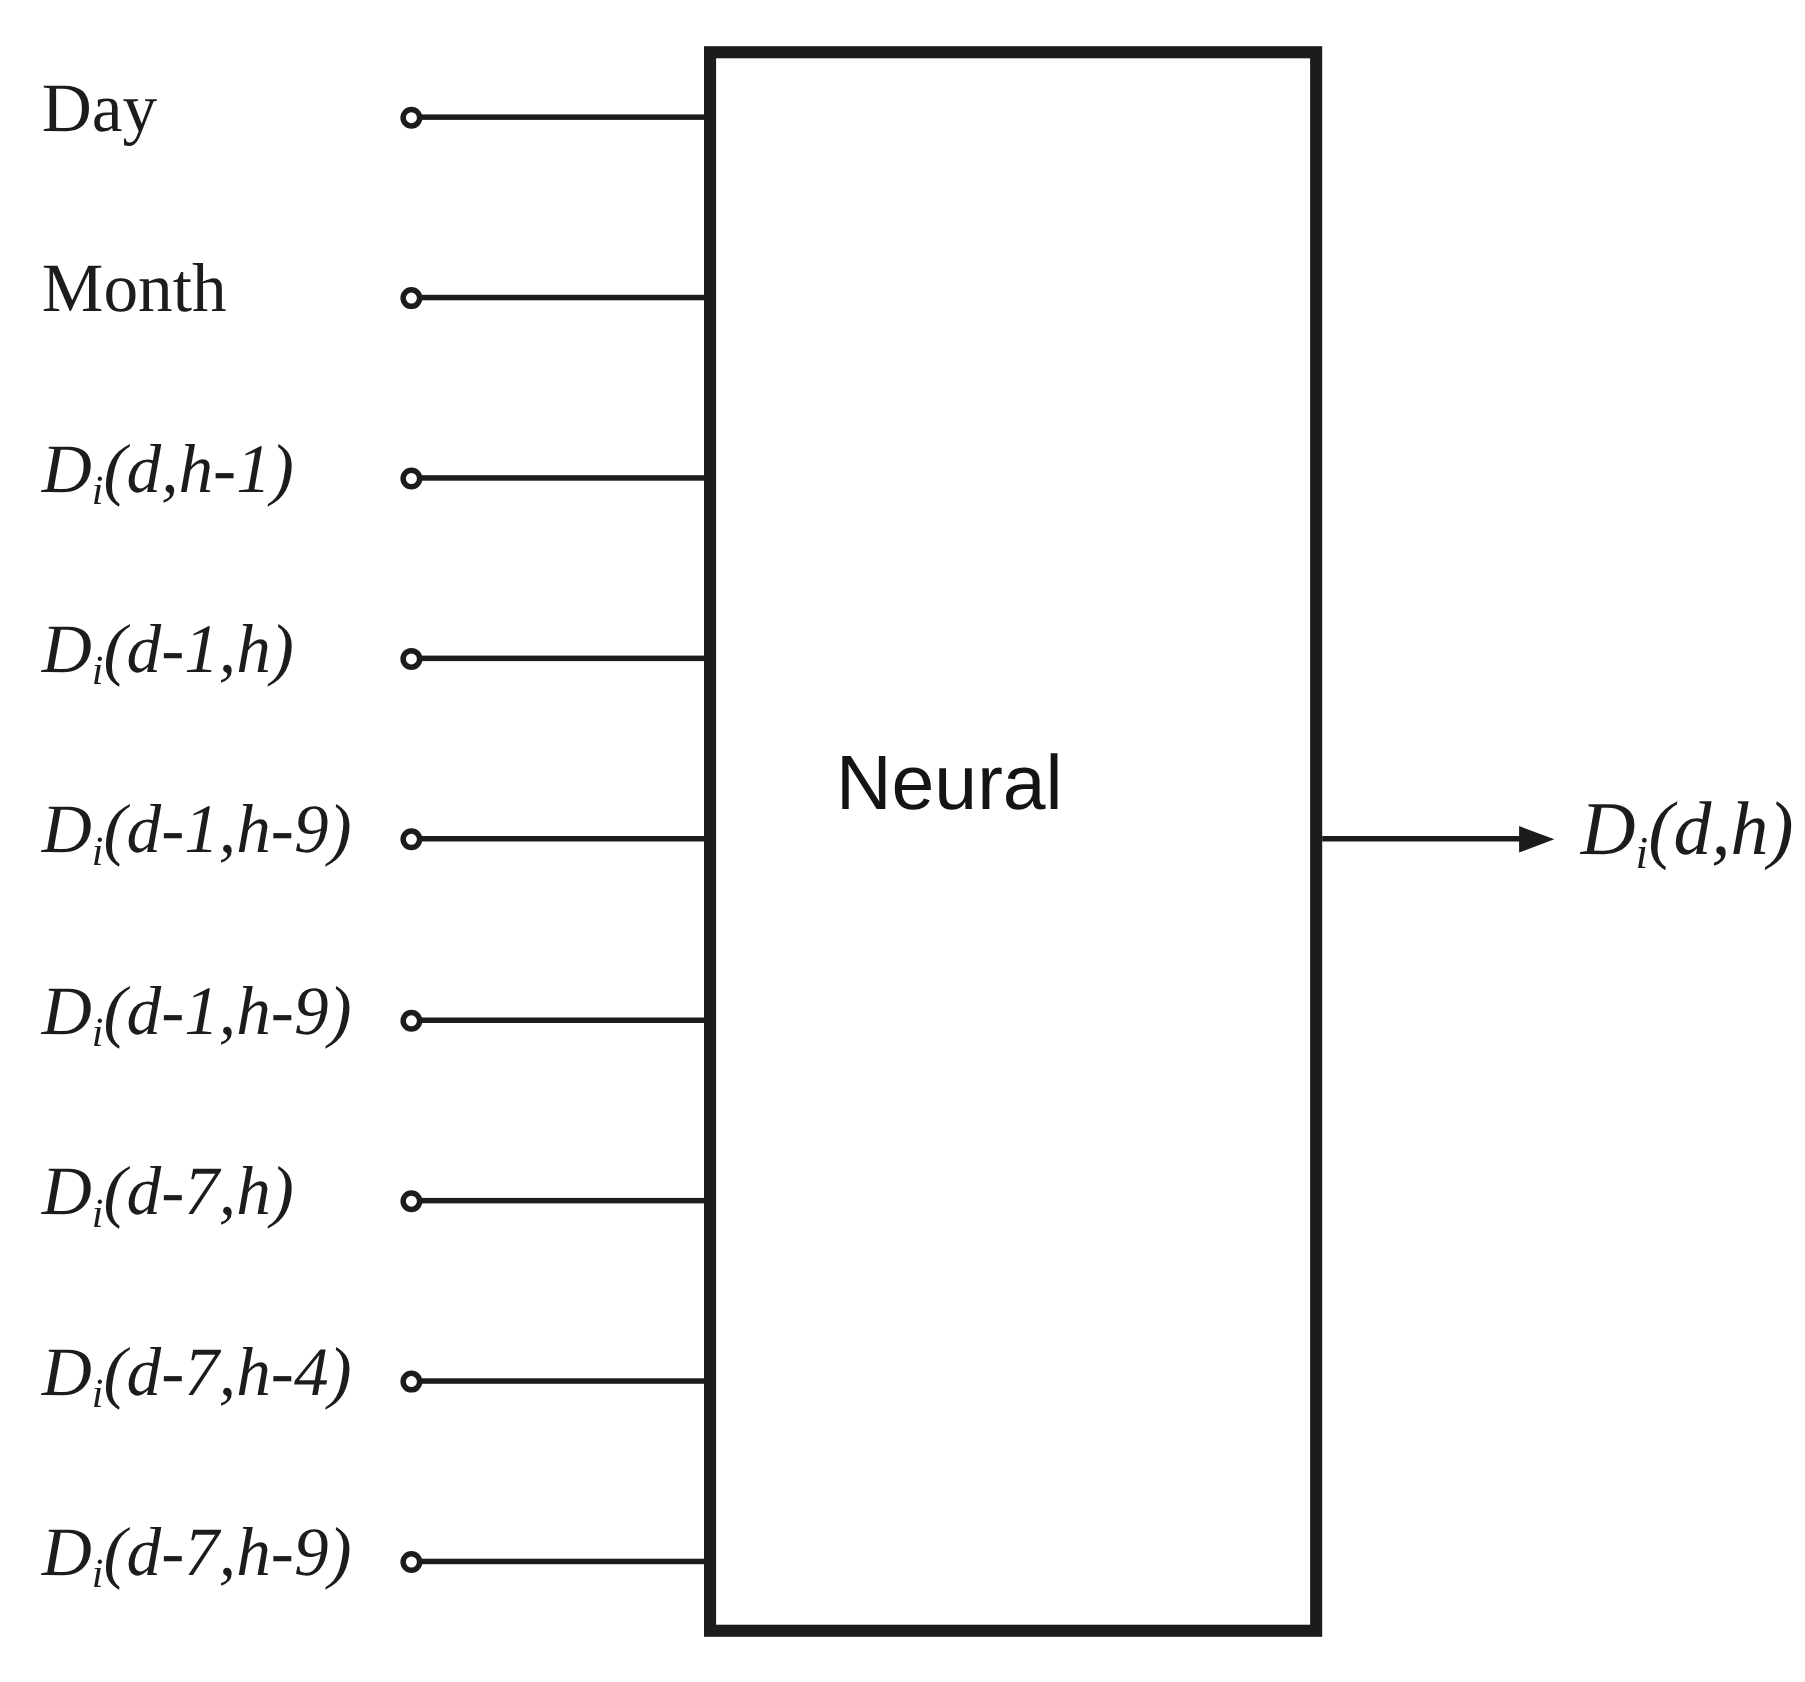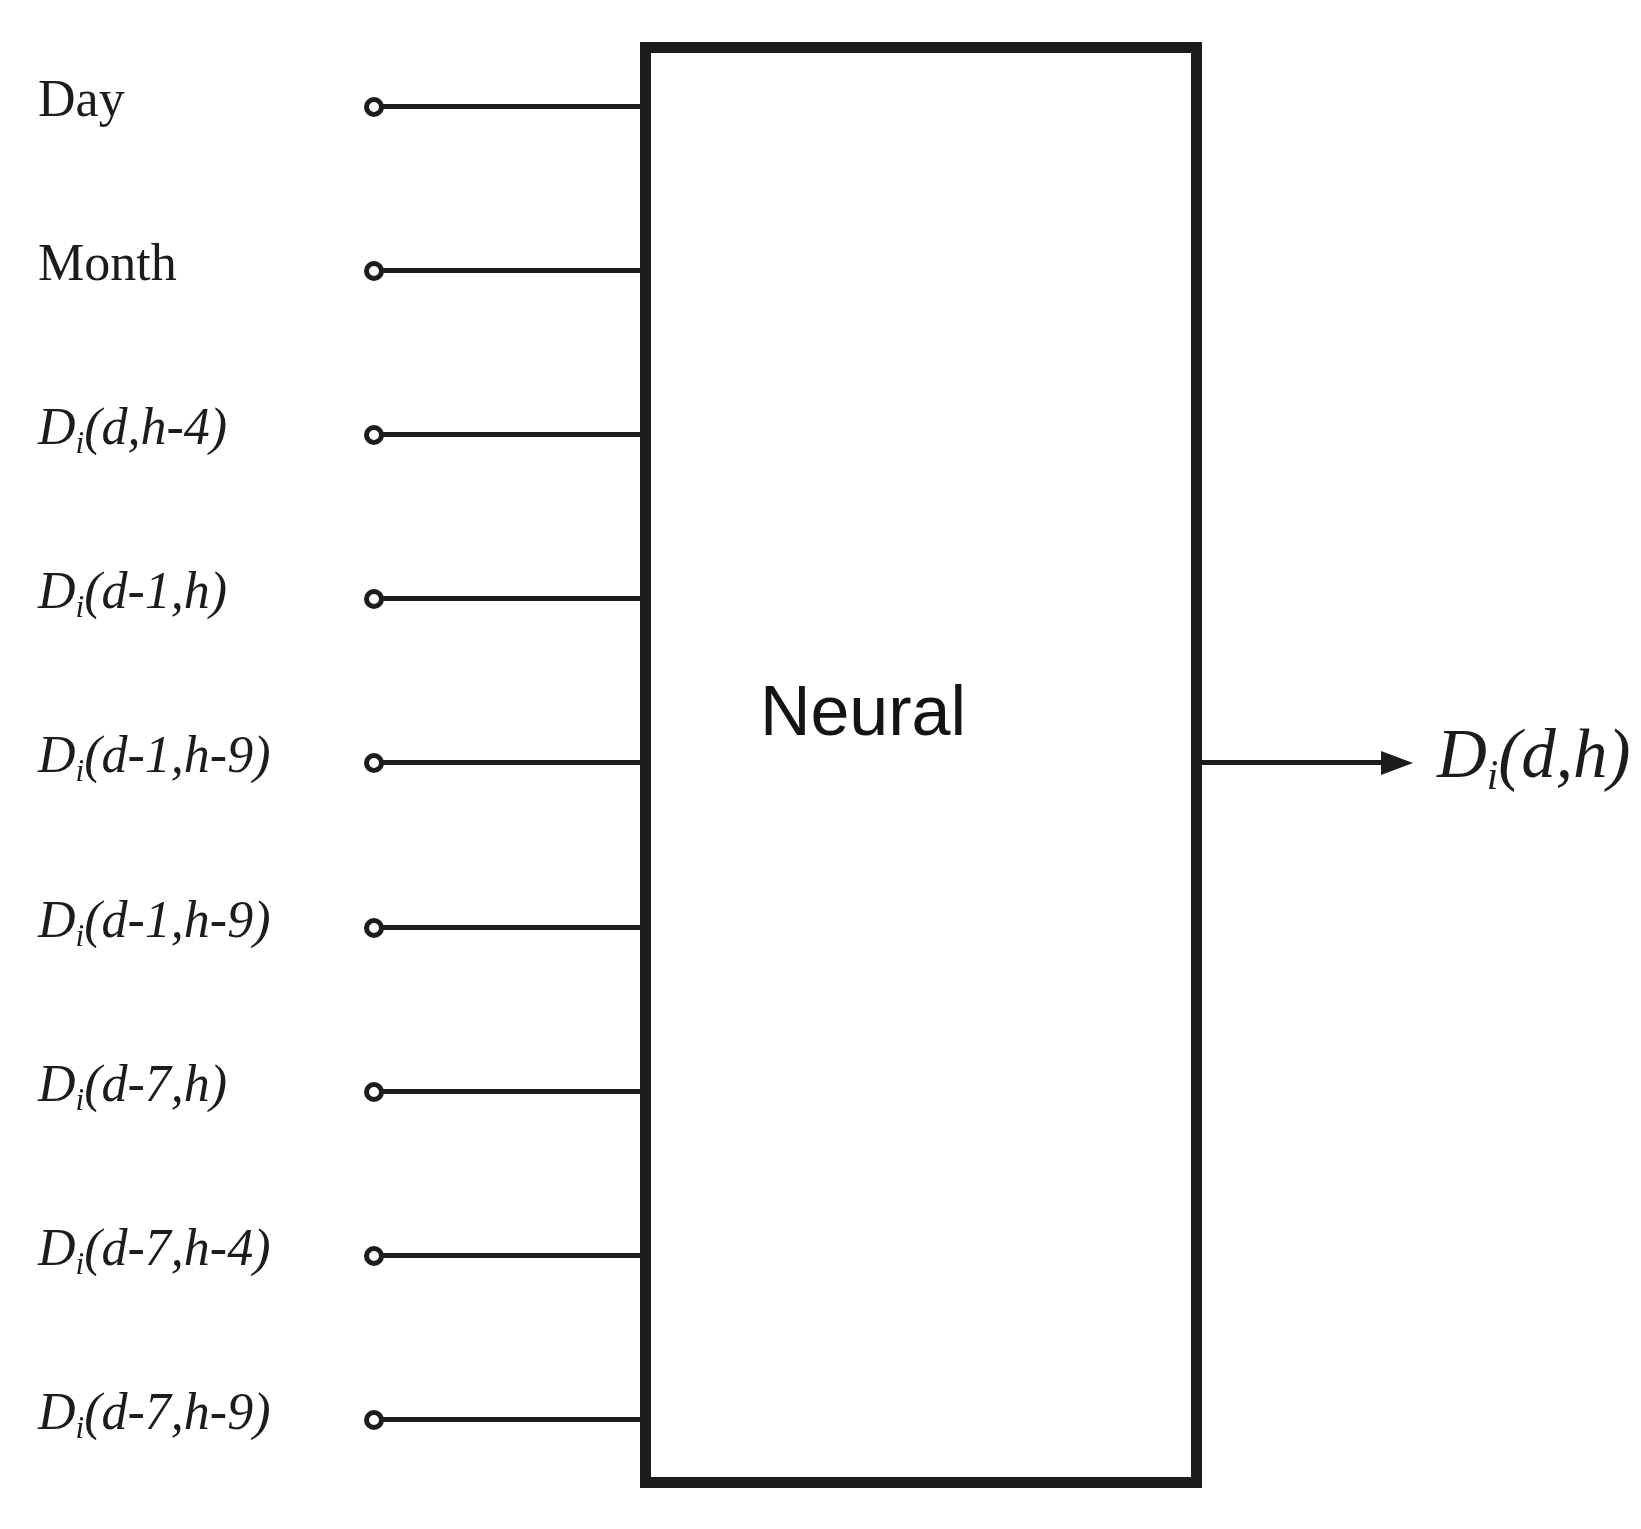--- a/index.html
+++ b/index.html
@@ -15,21 +15,21 @@
 
   
   .row { position: absolute; left: 0; top: var(--cy); width: 100%; height: 0; }
 
   .lbl {
     position: absolute;
     left: 38px;
     top: 0;
     transform: translateY(-50%);
     margin-top: -6px;
-    font-size: 52px;
+    font-size: 63px;
     white-space: nowrap;
     letter-spacing: 0;
     font-family: Liberation Serif, serif;
   }
   .formula .base, .formula .args, .formula sub { font-style: italic; }
   .lbl sub { font-size: 0.6em; vertical-align: -0.3em; }
 
   .terminal {
     position: absolute;
     left: 364px;
@@ -114,21 +114,21 @@
     <span class="wire"></span>
   </div>
 
   <div class="row" style="--cy:271px">
     <div class="lbl plain"><span class="base">Month</span><sub></sub><span class="args"></span></div>
     <span class="terminal"></span>
     <span class="wire"></span>
   </div>
 
   <div class="row" style="--cy:435px">
-    <div class="lbl formula"><span class="base">D</span><sub>i</sub><span class="args">(d,h-4)</span></div>
+    <div class="lbl formula"><span class="base">D</span><sub>i</sub><span class="args">(d,h-1)</span></div>
     <span class="terminal"></span>
     <span class="wire"></span>
   </div>
 
   <div class="row" style="--cy:599px">
     <div class="lbl formula"><span class="base">D</span><sub>i</sub><span class="args">(d-1,h)</span></div>
     <span class="terminal"></span>
     <span class="wire"></span>
   </div>
 

